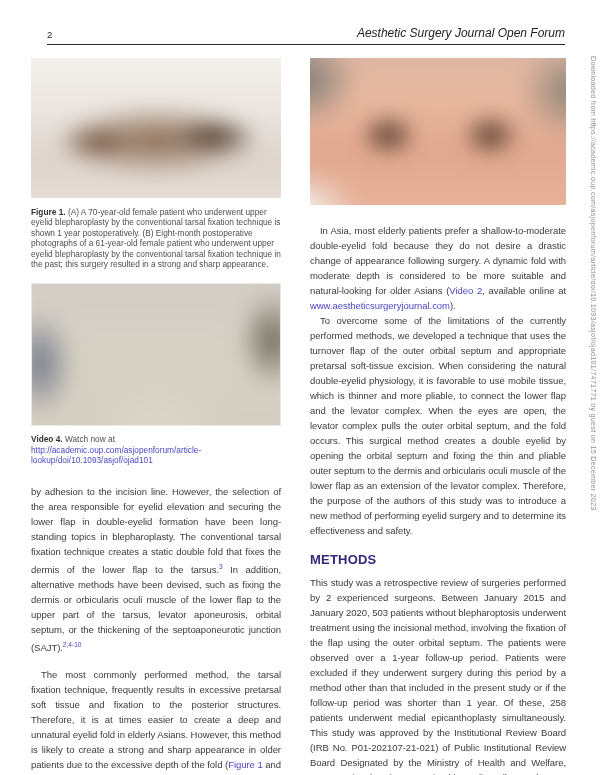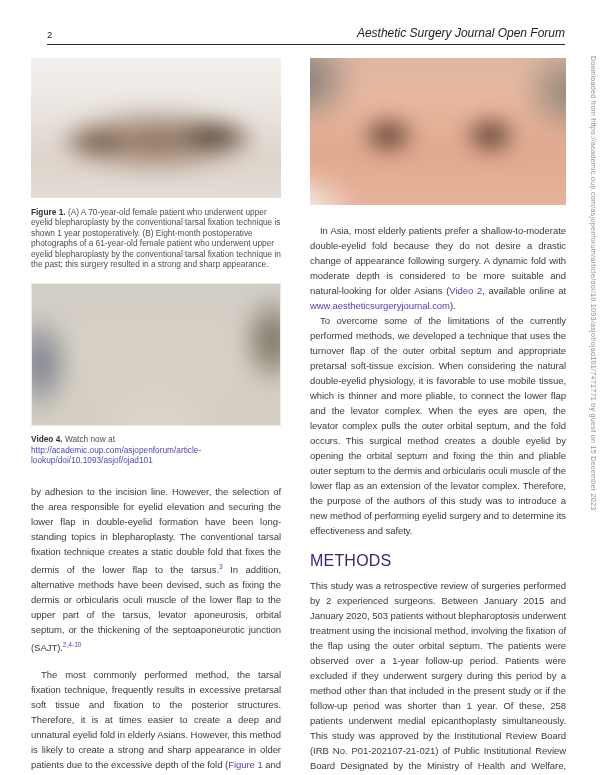--- a/index.html
+++ b/index.html
@@ -41,21 +41,21 @@
      linear-gradient(180deg,#d0cbc5 0%,#d7d1c5 50%,#d3cdc1 100%);}
   
   .caption{font-size:8.3px;line-height:10.4px;color:var(--caption);text-align:left;}
   .caption .seg-bold{font-weight:bold;color:#333;}
   .caption .seg-link{overflow-wrap:anywhere;}
   .body{font-size:9.5px;line-height:15px;color:var(--body);text-align:justify;letter-spacing:-0.05px;}
   .body.indent{text-indent:10px;}
   .mt-body{margin-top:18px;}
   .seg-link{color:var(--link);}
   .seg-sup{color:var(--link);font-size:6.6px;vertical-align:4px;letter-spacing:0;}
-  h2.methods{font-size:16px;font-weight:normal;color:var(--heading);margin-top:14px;letter-spacing:0.2px;}
+  h2.methods{font-size:13px;font-weight:bold;color:var(--heading);margin-top:14px;letter-spacing:0.2px;}
   .mpara{margin-top:8px;}
   
   .side-note{position:absolute;top:56px;right:2px;writing-mode:vertical-rl;
              font-size:7.2px;color:#8f8f8f;letter-spacing:0.25px;white-space:nowrap;}
 </style>
 </head>
 <body>
 
 <div class="page">
 

